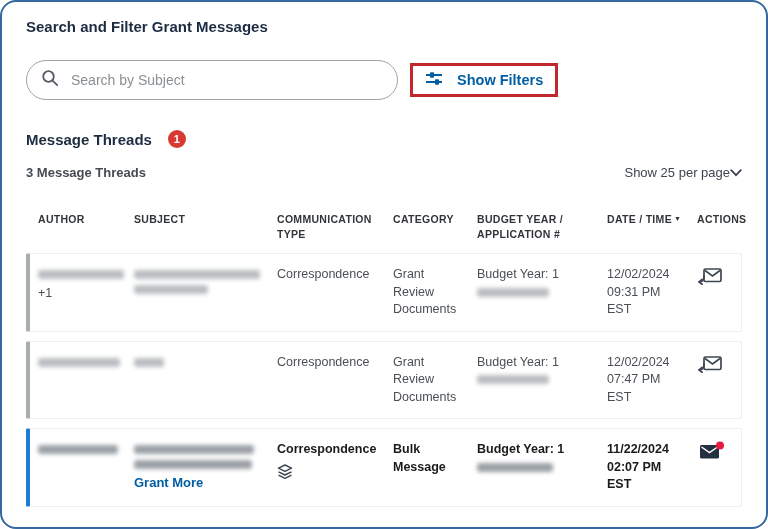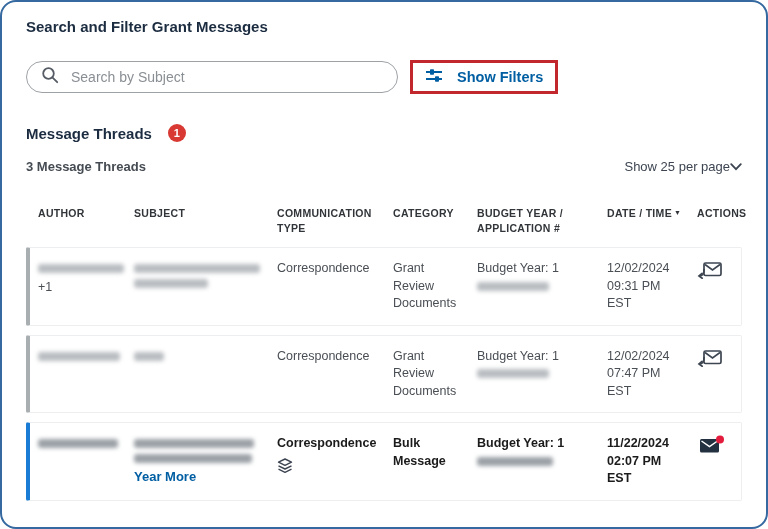--- a/index.html
+++ b/index.html
@@ -15,21 +15,21 @@
     background: #fff;
     padding: 16px 24px 0 24px;
     overflow: hidden;
   }
   .panel-title {
     font-size: 15px; font-weight: bold; color: #1c2c40;
   }
   
   .search-row { margin-top: 25px; display: flex; align-items: center; }
   .search-box {
-    width: 372px; height: 32px;
+    width: 372px; height: 40px;
     border: 1.5px solid #9da2a6; border-radius: 20px;
     display: flex; align-items: center; padding: 0 14px;
     background: #fff;
   }
   .search-box input {
     border: none; outline: none; flex: 1; margin-left: 12px;
     font-size: 14px; color: #3d4551; background: transparent;
     font-family: "Liberation Sans", sans-serif;
   }
   .search-box input::placeholder { color: #8a8f94; }
@@ -221,21 +221,21 @@
     </div>
   </div>
 
   <div class="row-card unread grid-cols">
     <div class="cell">
       <div class="redacted" style="width:80px;"></div>
     </div>
     <div class="cell">
       <div class="redacted" style="width:120px;"></div>
       <div class="redacted" style="width:118px;"></div>
-      <button class="show-more">Year More</button>
+      <button class="show-more">Grant More</button>
     </div>
     <div class="cell">
       <div>Correspondence</div>
       <div class="layers-wrap">
         <svg width="16" height="16" viewBox="0 0 16 16">
             <path d="M8 1 L14.5 4.2 L8 7.4 L1.5 4.2 Z" fill="none" stroke="#3d4551" stroke-width="1.4" stroke-linejoin="round"></path>
             <path d="M1.5 7.8 L8 11 L14.5 7.8" fill="none" stroke="#3d4551" stroke-width="1.4" stroke-linejoin="round"></path>
             <path d="M1.5 11.2 L8 14.4 L14.5 11.2" fill="none" stroke="#3d4551" stroke-width="1.4" stroke-linejoin="round"></path>
           </svg>
       </div>

